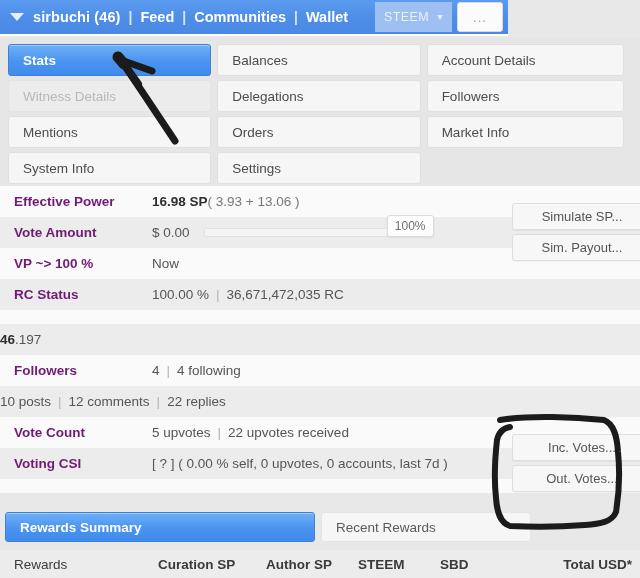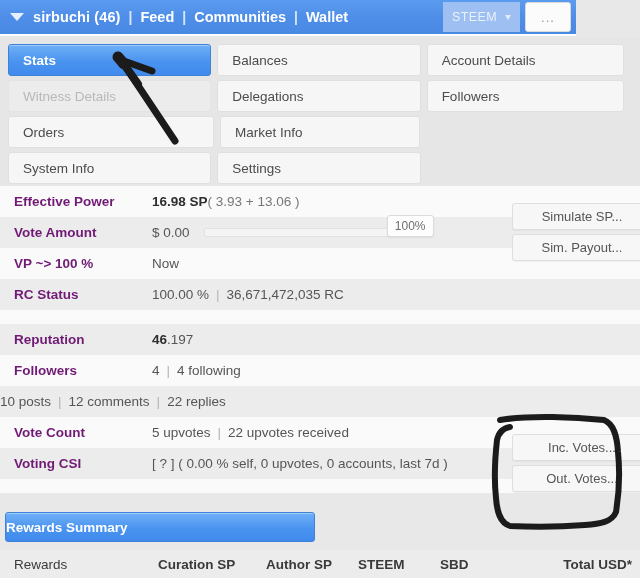--- a/index.html
+++ b/index.html
@@ -7,21 +7,21 @@
   html, body {
     width: 640px; height: 578px;
     background: #e6e6e6;
     font-family: "Liberation Sans", sans-serif;
     overflow: hidden;
   }
   #app { position: relative; width: 640px; height: 578px; background:#e8e8e8; }
 
   
   .topbar {
-    position: absolute; left: 0; top: 0; width: 576px; height: 36px;
+    position: absolute; left: 0; top: 0; width: 508px; height: 36px;
     background: linear-gradient(to bottom, #5b9bef 0%, #4f8ee8 50%, #4a89e3 100%);
     border-bottom: 2px solid #ffffff;
     display: flex; align-items: flex-start;
   }
   .topbar-inner {
     display:flex; align-items:center; height:100%;
     padding-left: 10px; flex: 1; gap: 0;
   }
   .caret-down {
     width: 0; height: 0;
@@ -133,21 +133,21 @@
     white-space:nowrap;
   }
 
   
   .rewards-tabs {
     position:absolute; left:0; top:512px; width:640px; height:32px;
     padding: 0 5px; display:flex; gap:6px;
   }
   .rtab {
     height:30px; border-radius:3px; display:flex; align-items:center;
-    font-size:13.5px; cursor:pointer; white-space:nowrap;
+    padding-left:14px; font-size:13.5px; cursor:pointer; white-space:nowrap;
   }
   .rtab.active {
     width:310px;
     background: linear-gradient(to bottom, #6fb0f7 0%, #4a93ef 55%, #3f8aec 100%);
     border:1px solid #3c82d8; color:#fff; font-weight:bold;
     box-shadow: inset 0 1px 0 rgba(255,255,255,.35);
   }
   .rtab.idle {
     width:210px; background:#f6f6f6; border:1px solid #e4e4e4; color:#5a5a5a;
   }
@@ -206,20 +206,23 @@
       </div>
       <div class="tabcell c2">
         <div class="tabbtn">Delegations</div>
       </div>
       <div class="tabcell c3">
         <div class="tabbtn">Followers</div>
       </div>
     </div>
 
     <div class="tabrow">
+      <div class="tabcell c1">
+        <div class="tabbtn">Mentions</div>
+      </div>
       <div class="tabcell c2">
         <div class="tabbtn">Orders</div>
       </div>
       <div class="tabcell c3">
         <div class="tabbtn">Market Info</div>
       </div>
     </div>
 
     <div class="tabrow">
       <div class="tabcell c1">
@@ -265,21 +268,20 @@
       <div class="sval">
         <span>100.00 %</span>
         <span class="sep">|</span>
         <span>36,671,472,035 RC</span>
       </div>
     </div>
 
     <div class="srow spacer"></div>
 
     <div class="srow even">
-      <div class="slabel">Reputation</div>
       <div class="sval">
         <span class="b">46</span>
         <span>.197</span>
       </div>
     </div>
 
     <div class="srow odd">
       <div class="slabel">Followers</div>
       <div class="sval">
         <span>4</span>
@@ -315,20 +317,21 @@
     <div class="srow spacer"></div>
   </div>
 
   <div class="rbtn" style="top:203px;">Simulate SP...</div>
   <div class="rbtn" style="top:234px;">Sim. Payout...</div>
   <div class="rbtn" style="top:434px;">Inc. Votes...</div>
   <div class="rbtn" style="top:465px;">Out. Votes...</div>
 
   <div class="rewards-tabs">
     <div class="rtab active">Rewards Summary</div>
+    <div class="rtab idle">Recent Rewards</div>
   </div>
 
   <div class="rewards-head">
     <div class="rh first" style="width:158px; padding-left:14px;">Rewards</div>
     <div class="rh" style="width:108px;">Curation SP</div>
     <div class="rh" style="width:92px;">Author SP</div>
     <div class="rh" style="width:82px;">STEEM</div>
     <div class="rh" style="width:80px;">SBD</div>
     <div class="rh" style="flex:1; text-align:right; padding-right:8px;">Total USD*</div>
   </div>

